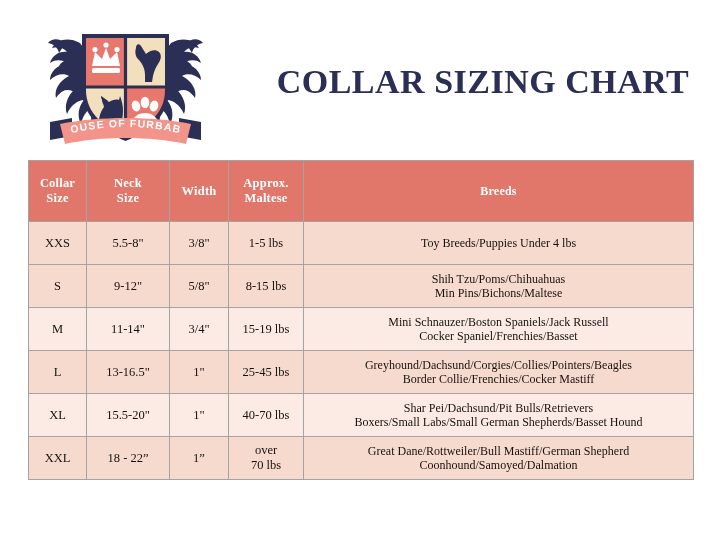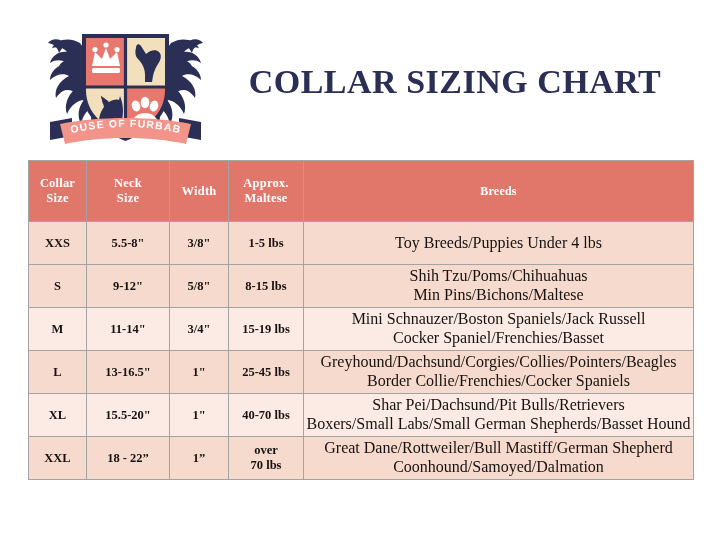--- a/index.html
+++ b/index.html
@@ -34,21 +34,21 @@
     position: absolute;
     left: 28px;
     top: 18px;
     width: 195px;
     height: 132px;
   }
   .logo svg { display: block; }
 
   .chart-title {
     position: absolute;
-    left: 221px;
+    left: 249px;
     top: 63px;
     width: 468px;
     text-align: center;
     font-family: "Liberation Serif", "DejaVu Serif", serif;
     font-size: 34px;
     font-weight: bold;
     letter-spacing: 0.5px;
     color: #2b2f55;
     white-space: nowrap;
   }
@@ -87,25 +87,25 @@
     letter-spacing: 0.2px;
   }
   table.sizing thead th.breeds-head {
     font-size: 12px;
   }
 
   table.sizing tbody td {
     height: 42px;
     color: #16120f;
     font-size: 12.5px;
-    font-weight: bold;
+    font-weight: normal;
   }
   table.sizing tbody td.breeds-cell {
     font-weight: normal;
-    font-size: 16px;
+    font-size: 12px;
   }
 
   tr.row-a td { background: #f7dace; }
   tr.row-b td { background: #fcebe4; }
 
   
   col.c-size   { width: 57px; }
   col.c-neck   { width: 82px; }
   col.c-width  { width: 58px; }
   col.c-weight { width: 74px; }
@@ -294,21 +294,21 @@
               <span class="cell-line">13-16.5"</span>
             </td>
             <td>
               <span class="cell-line">1"</span>
             </td>
             <td>
               <span class="cell-line">25-45 lbs</span>
             </td>
             <td class="breeds-cell">
               <span class="cell-line">Greyhound/Dachsund/Corgies/Collies/Pointers/Beagles</span>
-              <span class="cell-line">Border Collie/Frenchies/Cocker Spaniels</span>
+              <span class="cell-line">Border Collie/Frenchies/Cocker Mastiff</span>
             </td>
           </tr>
           <tr class="row-b">
             <td>
               <span class="cell-line">XL</span>
             </td>
             <td>
               <span class="cell-line">15.5-20"</span>
             </td>
             <td>

